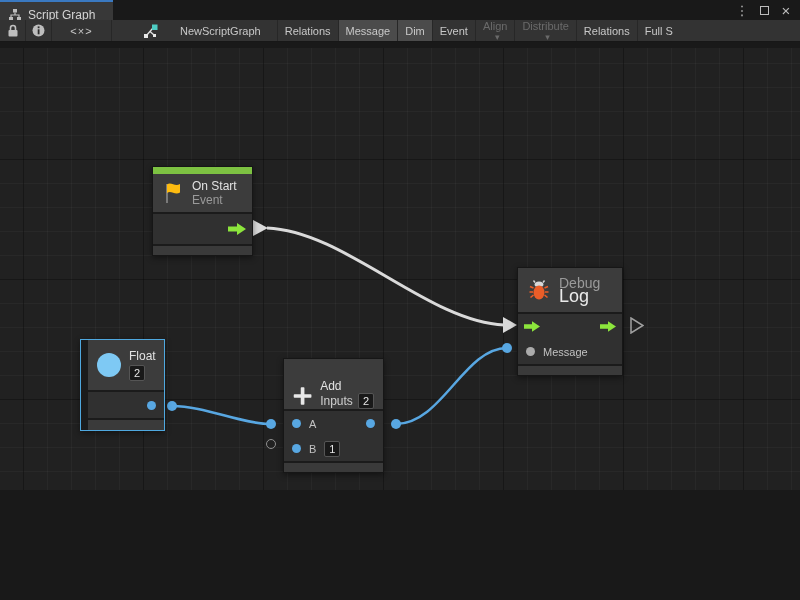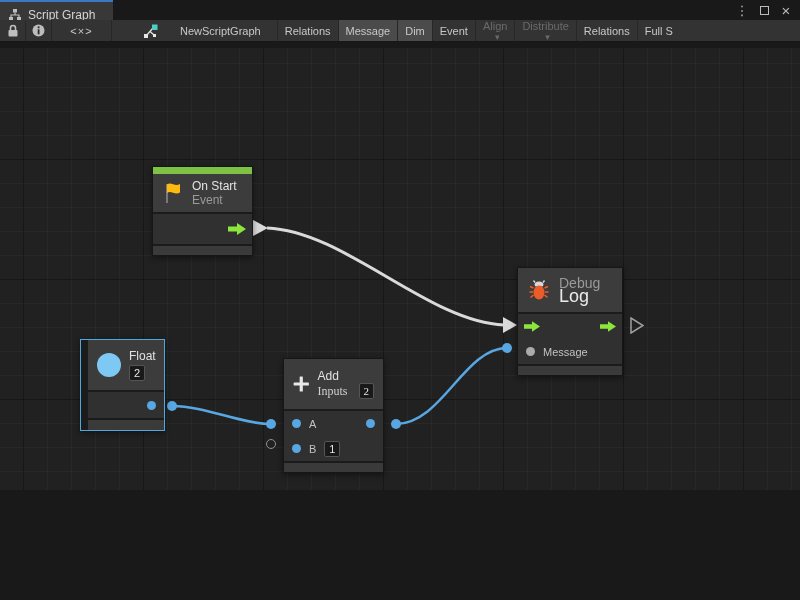--- a/index.html
+++ b/index.html
@@ -225,28 +225,28 @@
     </div>
     <div class="sec-gap"></div>
     <div class="n-row" style="height:26px; justify-content:flex-end; padding-right:8px;">
       <span class="dot blue"></span>
     </div>
     <div class="sec-gap"></div>
     <div class="n-footer"></div>
   </div>
 
   <div class="node" style="left:283px; top:310px; width:101px; height:115px;">
-    <div class="n-header" style="height:50px;">
+    <div class="n-header" style="height:50px;align-items:flex-end;">
       <svg width="26" height="26" viewBox="0 0 26 26">
         <rect x="10.5" y="1" width="5" height="24" rx="1" fill="#e8e8e8"></rect>
         <rect x="1" y="10.5" width="24" height="5" rx="1" fill="#e8e8e8"></rect>
       </svg>
       <div>
         <div class="n-title">Add</div>
-        <div style="display:flex; align-items:center; gap:11px;font-family:Liberation Serif, serif;">
+        <div style="display:flex; align-items:center; gap:5px;">
           <span class="n-title" style="color:#cfcfcf;">Inputs</span>
           <span class="field">2</span>
         </div>
       </div>
     </div>
     <div class="sec-gap"></div>
     <div class="n-row" style="height:25px; gap:8px; padding:0 8px;">
       <span class="dot blue"></span>
       <span class="port-label">A</span>
       <span class="dot blue" style="margin-left:auto;"></span>

